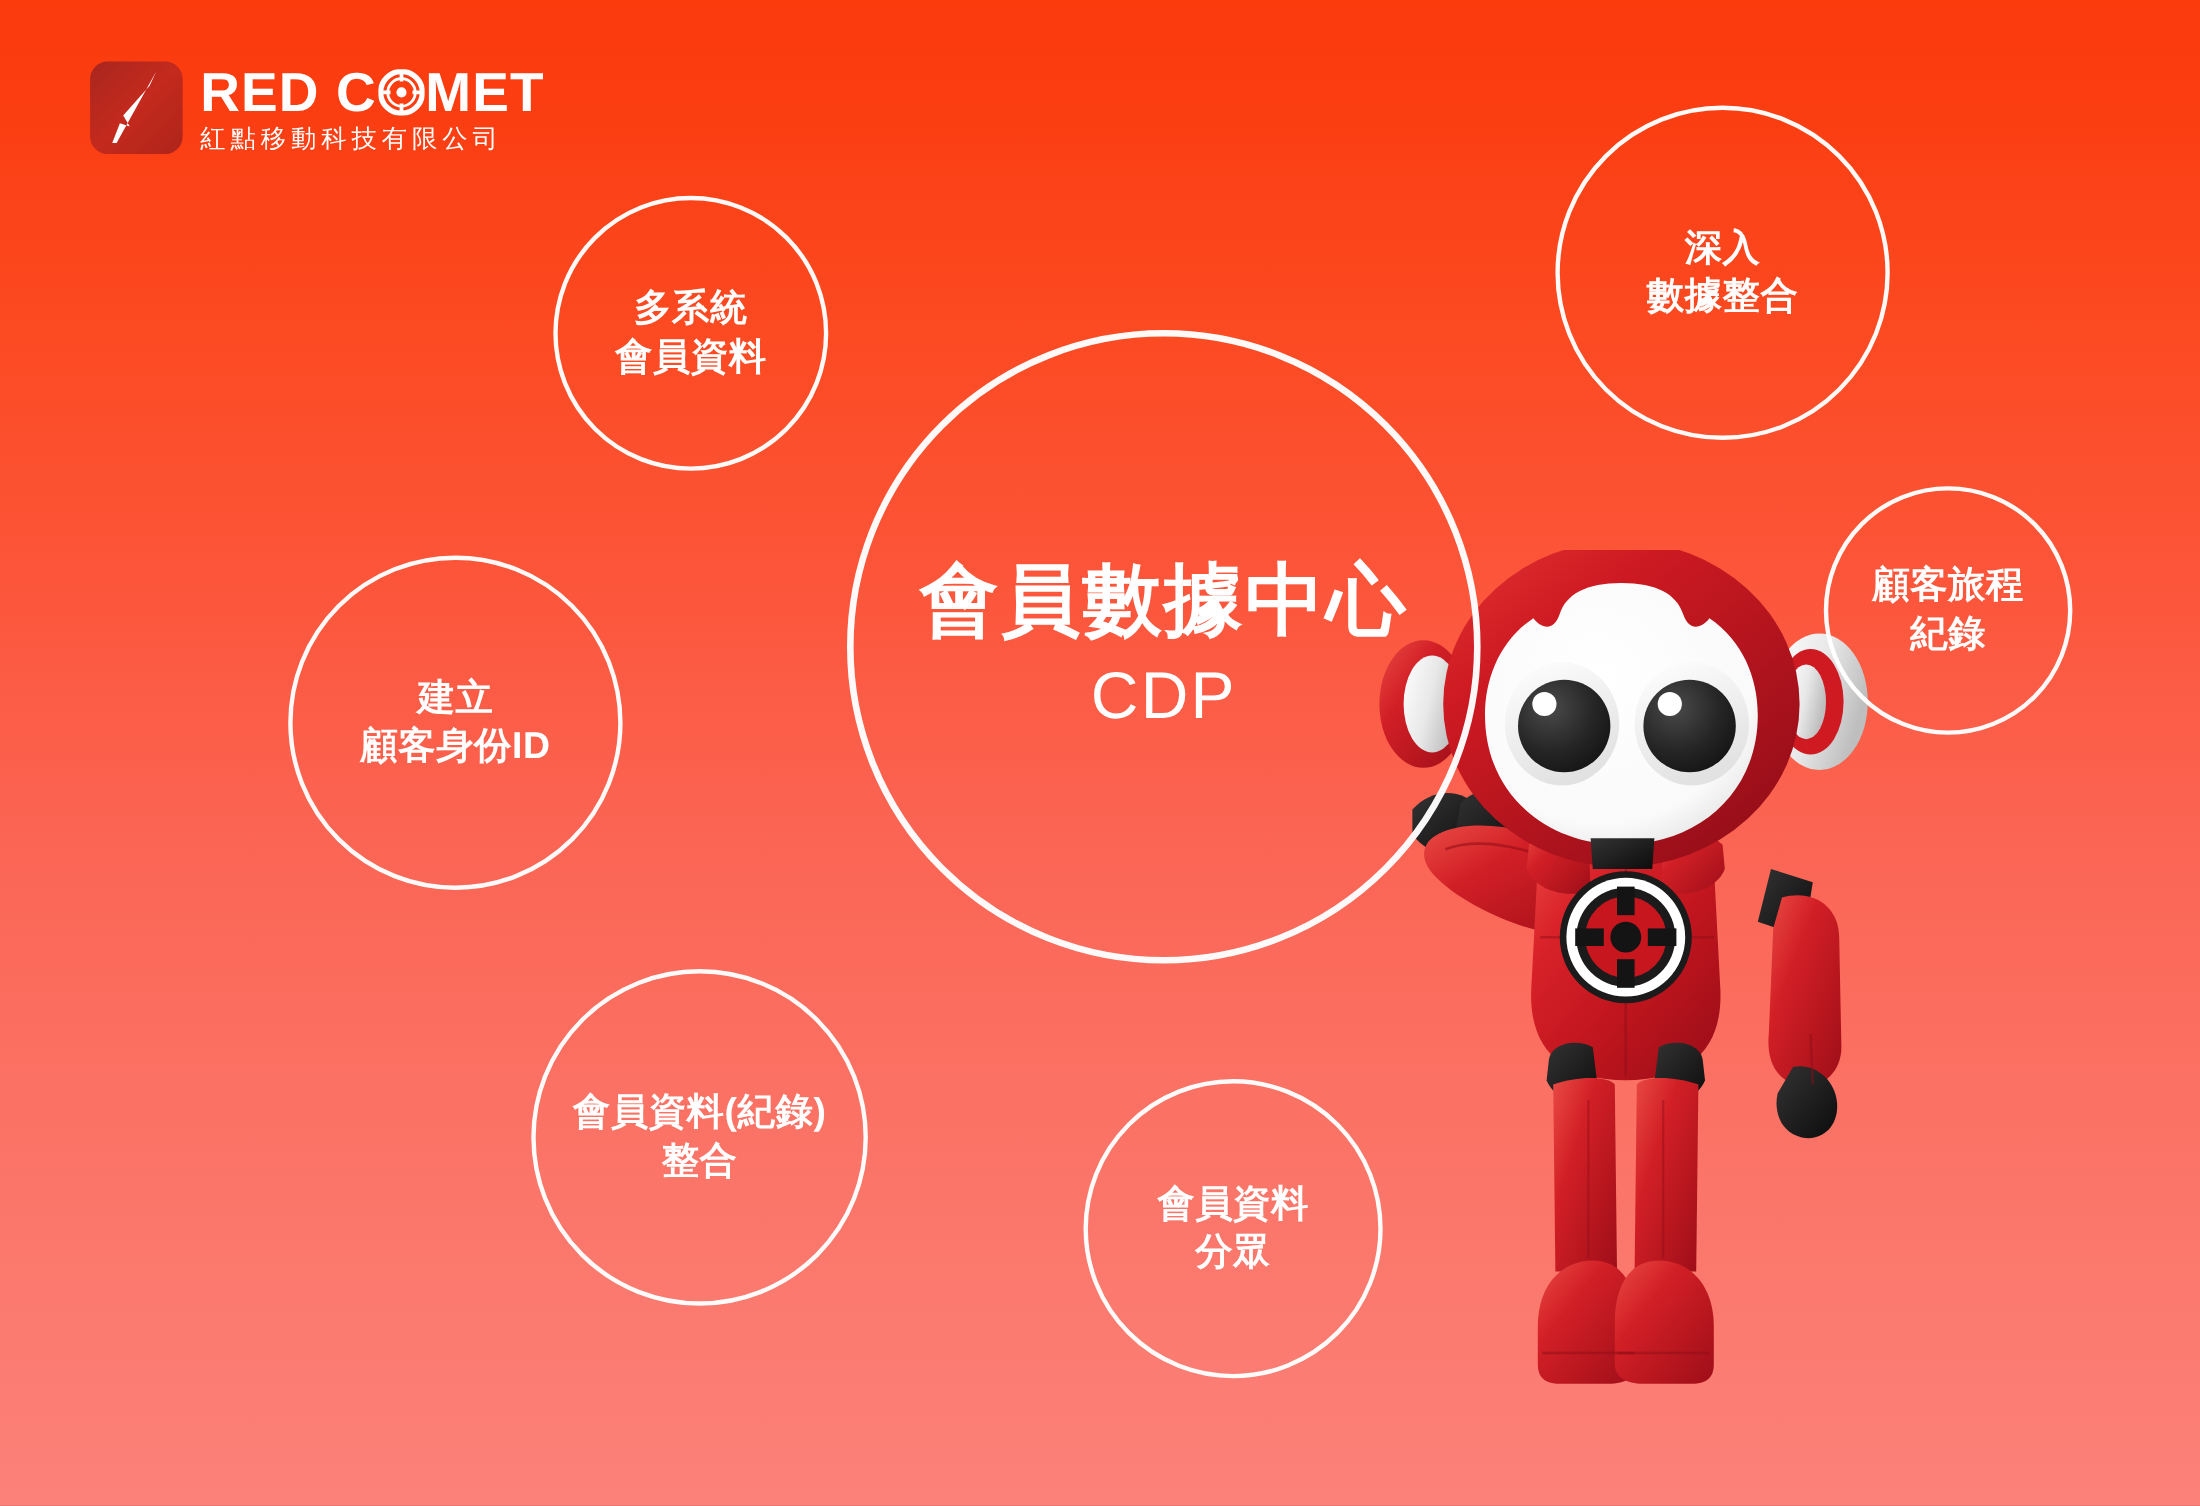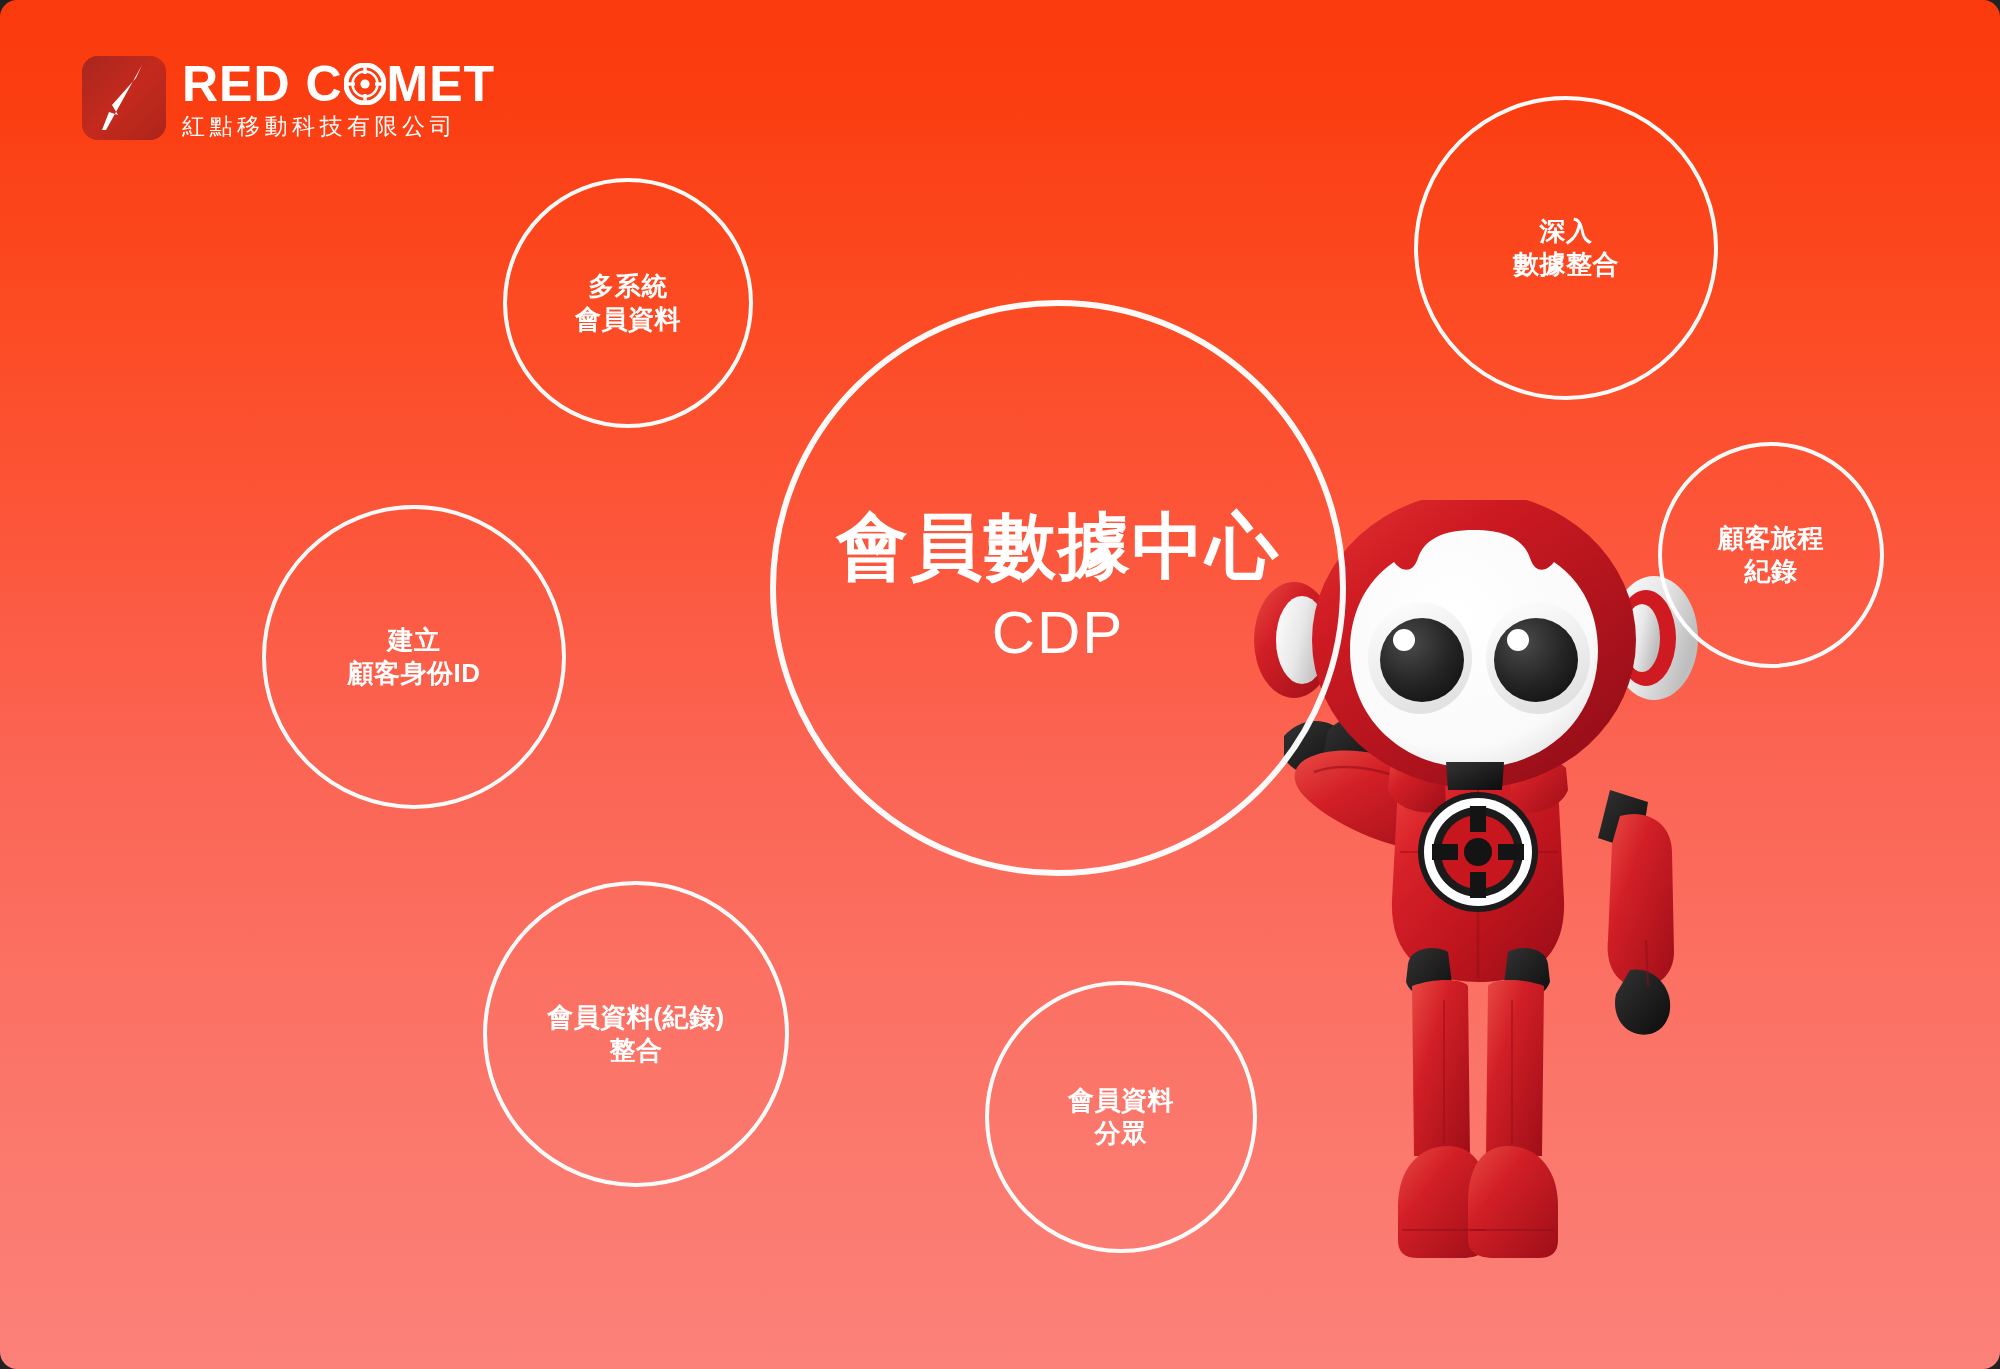--- a/index.html
+++ b/index.html
@@ -15,21 +15,20 @@
     background: linear-gradient(to bottom,
         #FB3A0C 0%,
         #FB3E12 8%,
         #FC4A22 22%,
         #FC5539 38%,
         #FB6453 55%,
         #FB7163 72%,
         #FB7A6F 87%,
         #FC8179 100%);
     font-family: "Liberation Sans", "DejaVu Sans", sans-serif;
-    border-radius: 17px;
     -webkit-font-smoothing: antialiased;
   }
 
   
   .logo {
     position: absolute;
     left: 82px;
     top: 56px;
     display: flex;
     align-items: flex-start;
@@ -112,21 +111,21 @@
   }
   .bubble-center .l2 {
     display: block;
     font-size: 60px;
     font-weight: normal;
     letter-spacing: 2px;
     line-height: 1.3;
     margin-top: 6px;
   }
 
-  .sat { font-size: 26px; }
+  .sat { font-size: 34px; }
 
   
   .robot {
     position: absolute;
     left: 1248px;
     top: 500px;
     width: 460px;
     height: 790px;
   }
   .robot svg { display: block; width: 100%; height: 100%; }

